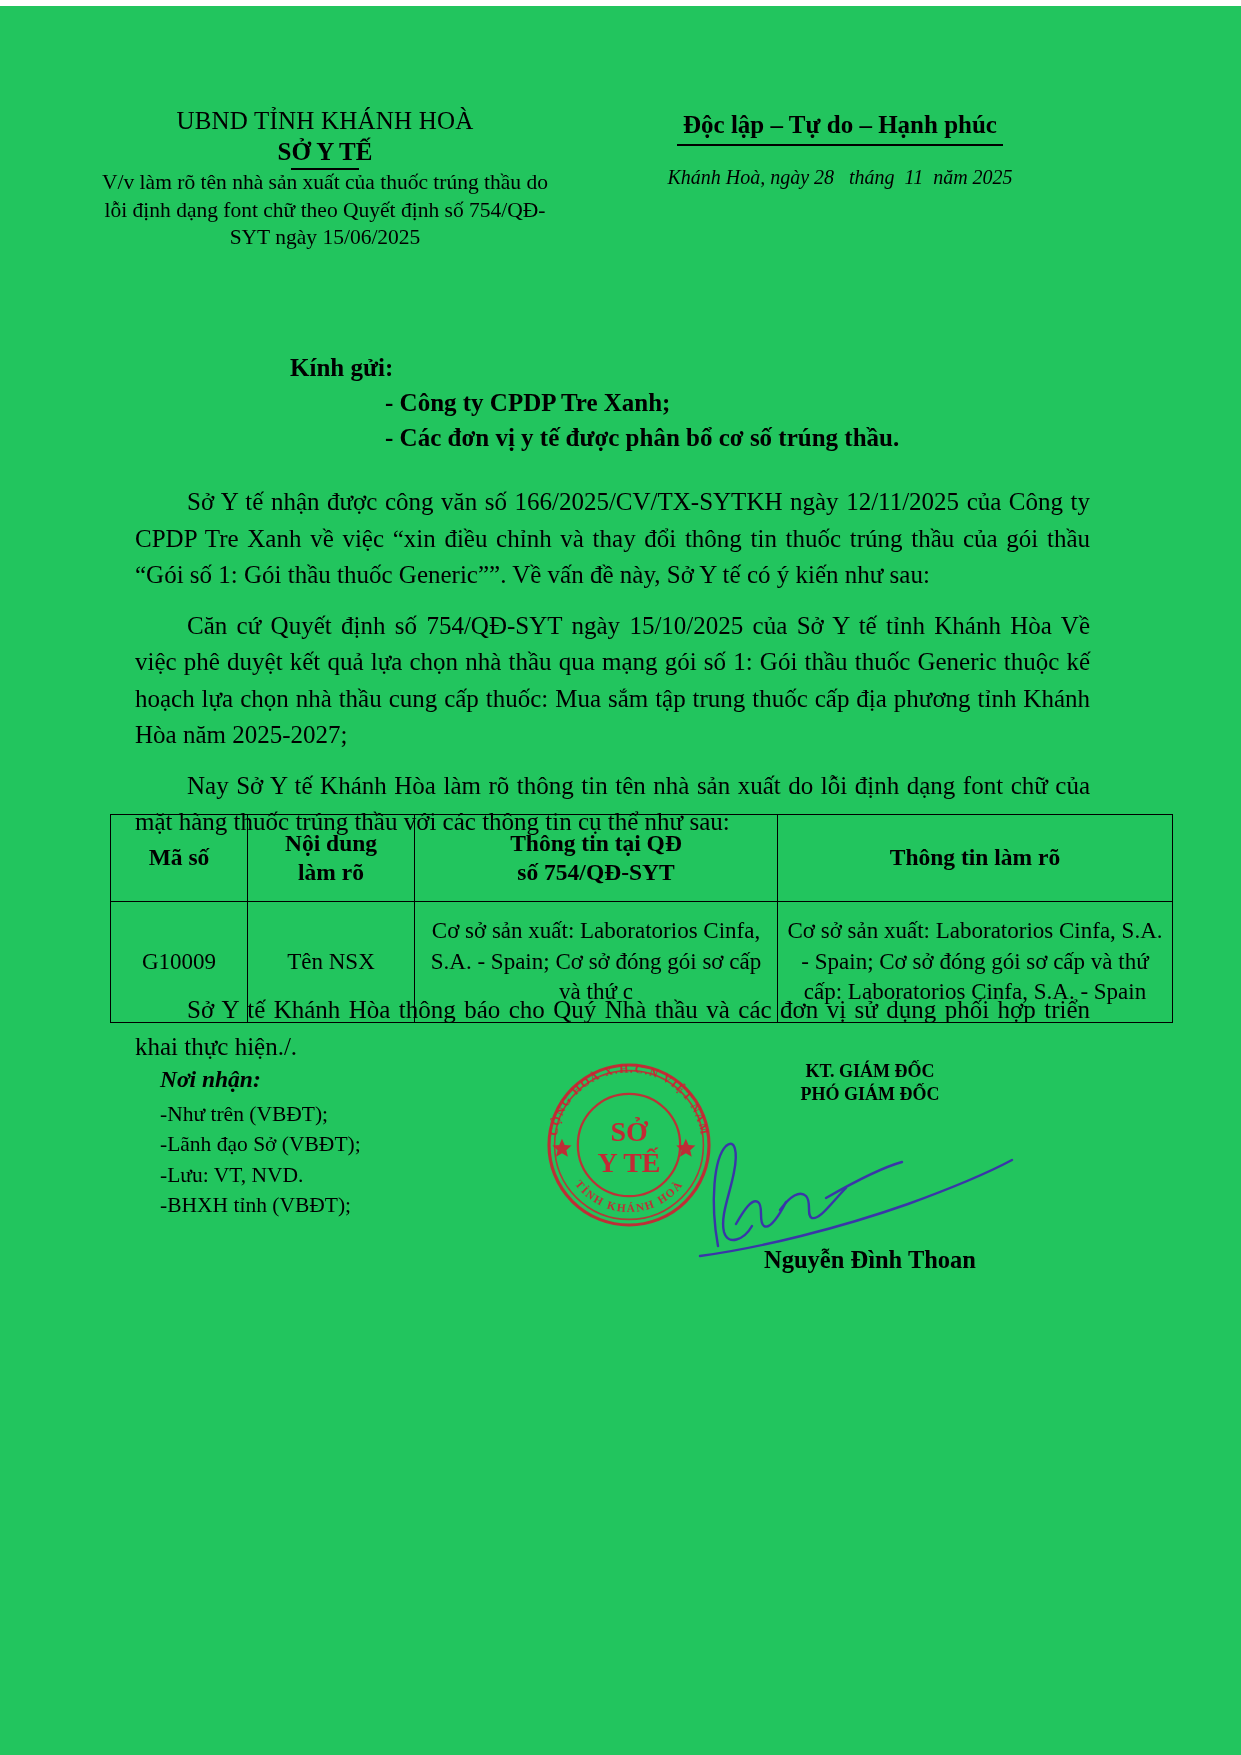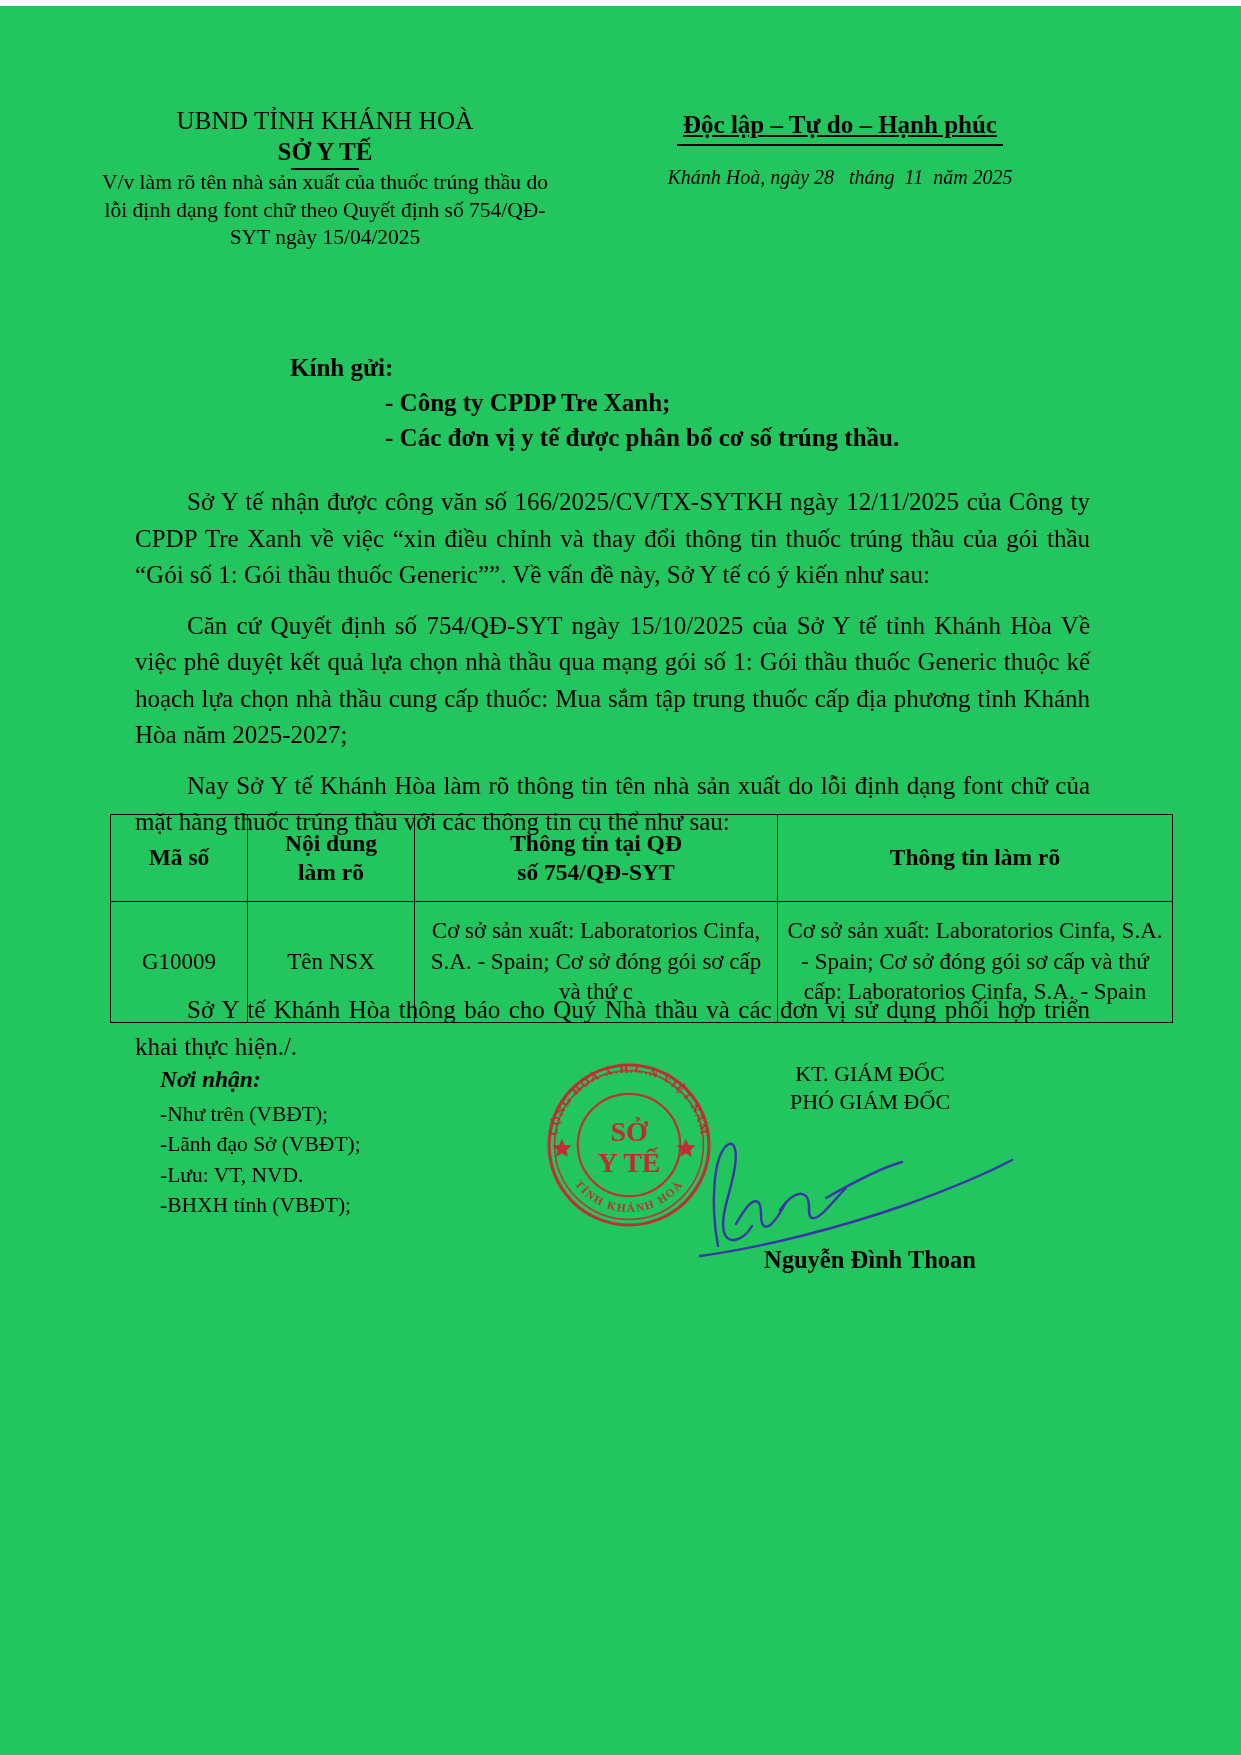--- a/index.html
+++ b/index.html
@@ -74,21 +74,20 @@
     line-height: 1.25;
     letter-spacing: .1px;
   }
   .motto {
     font-size: 25px;
     font-weight: bold;
     line-height: 1.3;
     margin-top: 3px;
     display: inline-block;
     position: relative;
-    text-decoration: underline;
   }
   .motto::after {
     content: "";
     position: absolute;
     left: -2%;
     right: -2%;
     bottom: -4px;
     height: 1.6px;
     background: #000;
   }
@@ -204,22 +203,22 @@
     line-height: 1.42;
   }
   .sign-right {
     position: absolute;
     left: 660px;
     top: -4px;
     width: 420px;
     text-align: center;
   }
   .sign-title {
-    font-size: 22px;
-    font-weight: normal;
+    font-size: 18px;
+    font-weight: bold;
     line-height: 1.28;
   }
   .signer-name {
     position: absolute;
     left: 660px;
     top: 182px;
     width: 420px;
     text-align: center;
     font-size: 24.5px;
     font-weight: bold;
@@ -248,21 +247,21 @@
 </head>
 <body>
 
 <div class="page">
 
   <div class="header">
 
     <div class="hdr-left">
       <div class="org-top">UBND TỈNH KHÁNH HOÀ</div>
       <div><span class="org-main">SỞ Y TẾ</span></div>
-      <div class="subject">V/v làm rõ tên nhà sản xuất của thuốc trúng thầu do lỗi định dạng font chữ theo Quyết định số 754/QĐ-SYT ngày 15/04/2025</div>
+      <div class="subject">V/v làm rõ tên nhà sản xuất của thuốc trúng thầu do lỗi định dạng font chữ theo Quyết định số 754/QĐ-SYT ngày 15/06/2025</div>
     </div>
 
     <div class="hdr-right">
       <div><span class="motto">Độc lập – Tự do – Hạnh phúc</span></div>
       <div class="place-date">Khánh Hoà, ngày 28   tháng  11  năm 2025</div>
     </div>
 
   </div>
 
   <div class="recipients">

